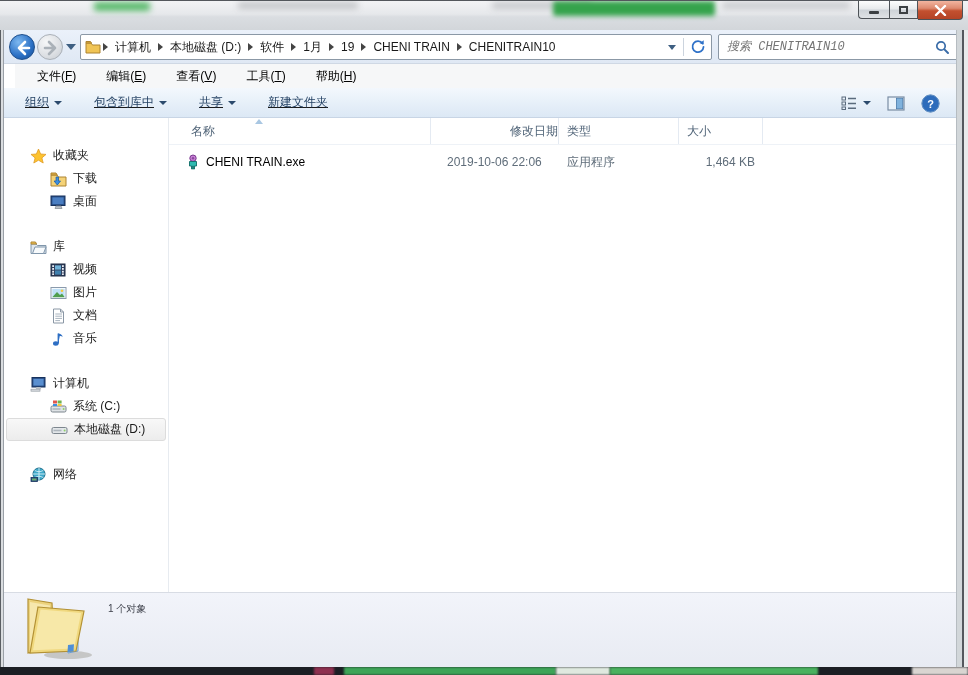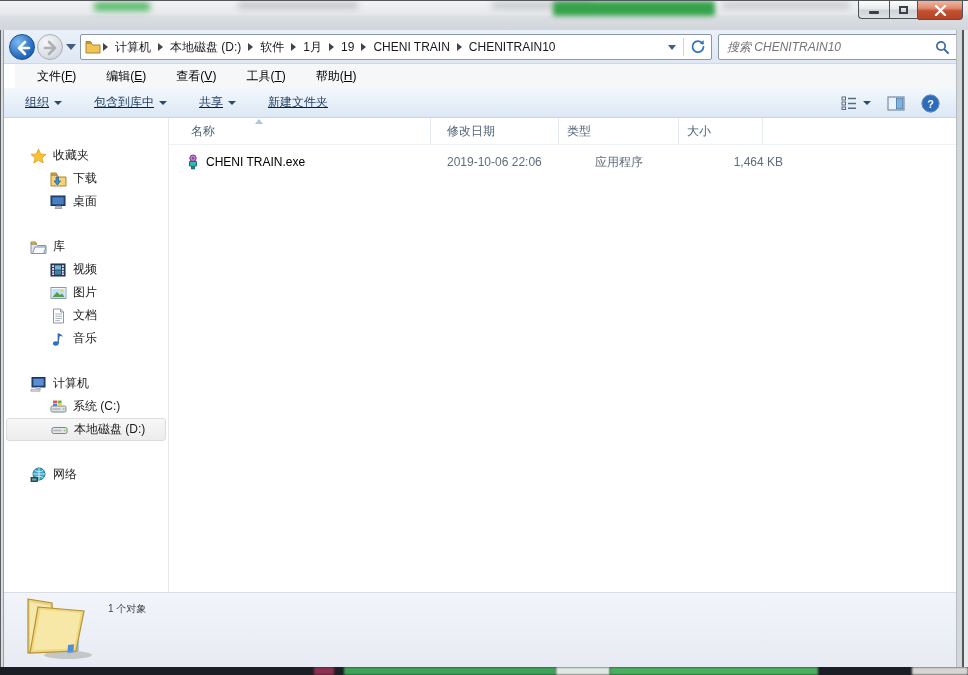--- a/index.html
+++ b/index.html
@@ -43,21 +43,21 @@
   .crumbsep { width:0; height:0; border-top:4px solid transparent; border-bottom:4px solid transparent;
     border-left:5px solid #444; margin:0 2px; }
   .abar-spacer { flex:1; }
   .abar-chev { width:0; height:0; border-left:4px solid transparent; border-right:4px solid transparent;
     border-top:5px solid #3e5f82; margin:0 7px; }
   .abar-div { width:1px; height:18px; background:#ccd4de; }
 
   .searchbox { position:absolute; left:718px; top:4px; width:240px; height:26px; background:#fff;
     border:1px solid #8b98a6; border-radius:2px; }
   .searchbox input { position:absolute; left:8px; top:1px; width:200px; height:22px; border:none; outline:none;
-    font-family:Liberation Sans, sans-serif; font-size:12px; font-style:italic; color:#6c6c6c; background:transparent; }
+    font-family:Liberation Mono, monospace; font-size:12px; font-style:italic; color:#6c6c6c; background:transparent; }
   .search-ic { position:absolute; right:7px; top:5px; }
 
   
   .menubar { position:absolute; left:4px; top:64px; width:954px; height:24px; background:#f6f7f8;
     display:flex; align-items:center; padding-left:14px;margin-left:11px; }
   .menuitem { padding:2px 8px; margin-right:14px; color:#000; cursor:default; }
   .menuitem u { text-decoration:underline; }
 
   
   .toolbar { position:absolute; left:4px; top:88px; width:954px; height:30px;
@@ -78,32 +78,32 @@
   .tree-row.child { padding-left:46px; }
   .tree-row .ic { width:17px; height:16px; margin-right:6px; flex:0 0 auto; }
   .tree-row.selected { background:linear-gradient(#f8f8f8, #ececec); border:1px solid #dcdcdc; border-radius:3px;
     margin:0 2px; padding-left:44px; }
   .tree-gap { height:22px; }
 
   .filelist { position:absolute; left:164px; top:0; width:790px; height:474px; border-left:1px solid #e7ebf0; }
   .fl-header { display:flex; height:27px; position:relative; border-bottom:1px solid #eef2f7; color:#4f6377; }
   .fl-h { line-height:26px; border-right:1px solid #e4eaf2; }
   .fl-h.name { width:262px; padding-left:22px; }
-  .fl-h.date { width:128px; padding-left:16px; }
+  .fl-h.date { width:128px; padding-left:16px;text-align:right; }
   .fl-h.type { width:120px; padding-left:8px; }
   .fl-h.size { width:84px;  padding-left:8px; }
   .fl-h.fill { flex:1; border-right:none; }
   .sort-asc { position:absolute; left:86px; top:1px; width:0; height:0;
     border-left:4px solid transparent; border-right:4px solid transparent; border-bottom:5px solid #a9c7e2; }
   .fl-row { display:flex; align-items:center; height:22px; margin-top:6px; }
   .fl-c { white-space:nowrap; overflow:hidden; }
   .fl-c.name { width:262px; padding-left:16px; display:flex; align-items:center; color:#000; }
   .fl-c.name .ic { width:16px; height:16px; margin-right:5px; }
   .fl-c.date { width:128px; padding-left:16px; color:#5f6d7a; }
-  .fl-c.type { width:120px; padding-left:8px; color:#5f6d7a;margin-left:28px; }
+  .fl-c.type { width:120px; padding-left:8px; color:#5f6d7a; }
   .fl-c.size { width:84px; padding-right:8px; text-align:right; color:#5f6d7a; }
 
   
   .statusbar { position:absolute; left:4px; top:592px; width:954px; height:75px;
     background:linear-gradient(#f2f4fa, #e8ebf3); border-top:1px solid #d8dce4; }
   .bigfolder { position:absolute; left:12px; top:2px; }
   .statustext { position:absolute; left:104px; top:9px; font-size:10px; color:#3f424c; }
 
   
   .border-left { position:absolute; left:0; top:30px; width:4px; height:637px; z-index:20;

